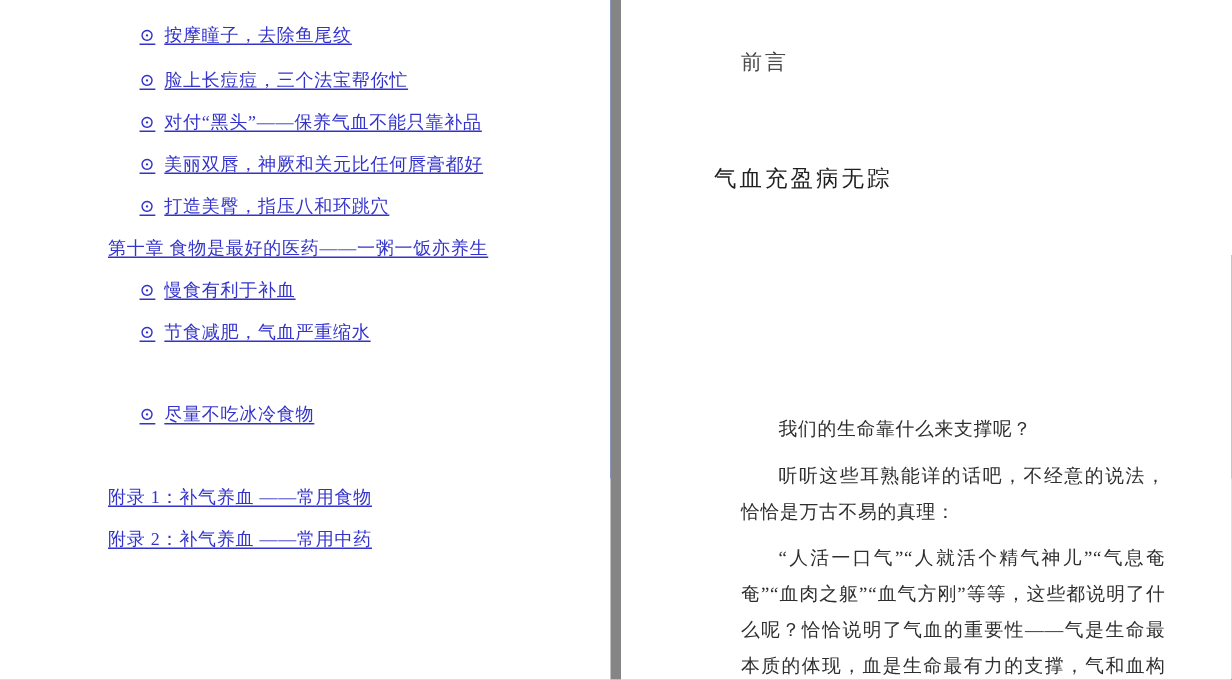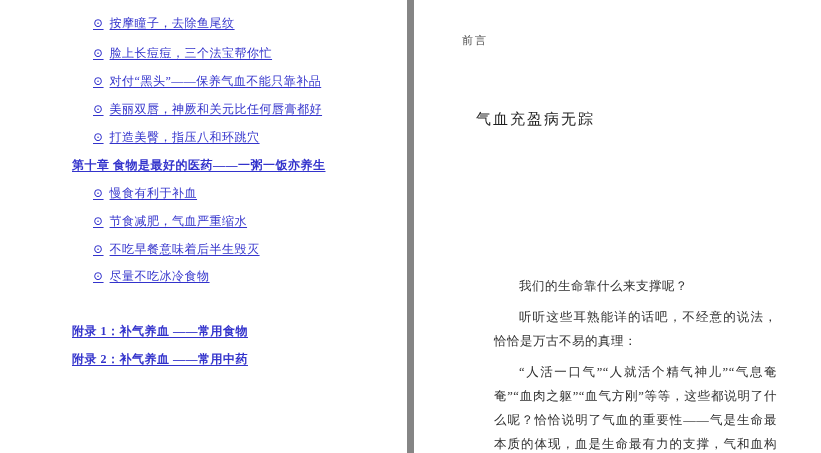--- a/index.html
+++ b/index.html
@@ -18,31 +18,31 @@
     font-size: 12px;
     letter-spacing: 0.5px;
     color: #3333cc;
     text-decoration: underline;
     text-decoration-color: #3333cc;
     text-underline-offset: 2px;
     white-space: nowrap;
     cursor: pointer;
   }
   .toc-item.section { left: 93px; }
-  .toc-item.chapter { left: 72px; font-weight: bold; }
+  .toc-item.chapter { left: 72px; }
   .toc-item .bullet { margin-right: 6px; }
 
   
   .page-divider { position: absolute; left: 407px; top: 0; width: 7px; height: 453px; background: #858585; }
 
   
   .content-page { position: absolute; left: 414px; top: 0; width: 407px; height: 453px; background: #ffffff; }
   .running-header {
-    position: absolute; left: 48px; top: 33px;
-    font-size: 11px; color: #4a4a4a; letter-spacing: 2px;
+    position: absolute; left: 80px; top: 33px;
+    font-size: 14px; color: #4a4a4a; letter-spacing: 2px;
   }
   .page-title {
     position: absolute; left: 62px; top: 110px;
     font-size: 15px; color: #1f1f1f; letter-spacing: 2px; font-weight: normal;
   }
   .body-text {
     position: absolute; left: 47px; top: 274px; width: 316px;
   }
   .body-text p {
     font-size: 12.5px;
@@ -71,21 +71,20 @@
     <a class="toc-item section" style="top:101px"><span class="bullet">⊙</span><span>美丽双唇，神厥和关元比任何唇膏都好</span></a>
 
     <a class="toc-item section" style="top:129px"><span class="bullet">⊙</span><span>打造美臀，指压八和环跳穴</span></a>
 
     <a class="toc-item chapter" style="top:157px"><span>第十章 食物是最好的医药——一粥一饭亦养生</span></a>
 
     <a class="toc-item section" style="top:185px"><span class="bullet">⊙</span><span>慢食有利于补血</span></a>
 
     <a class="toc-item section" style="top:213px"><span class="bullet">⊙</span><span>节食减肥，气血严重缩水</span></a>
 
-    <a class="toc-item section" style="top:241px"><span class="bullet">⊙</span><span>不吃早餐意味着后半生毁灭</span></a>
 
     <a class="toc-item section" style="top:268px"><span class="bullet">⊙</span><span>尽量不吃冰冷食物</span></a>
 
 
     <a class="toc-item chapter" style="top:323px"><span>附录 1：补气养血 ——常用食物</span></a>
 
     <a class="toc-item chapter" style="top:351px"><span>附录 2：补气养血 ——常用中药</span></a>
 
   </div>
 

